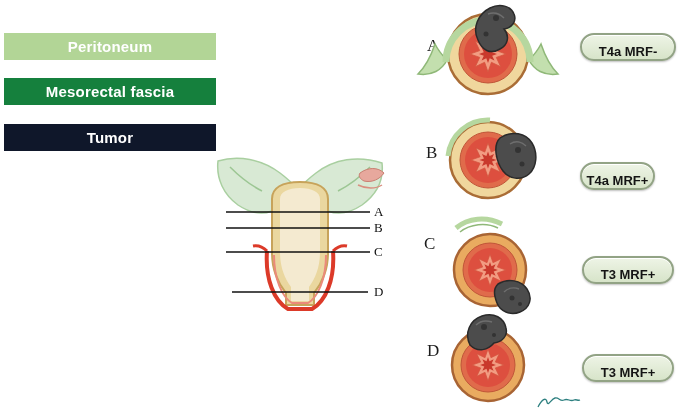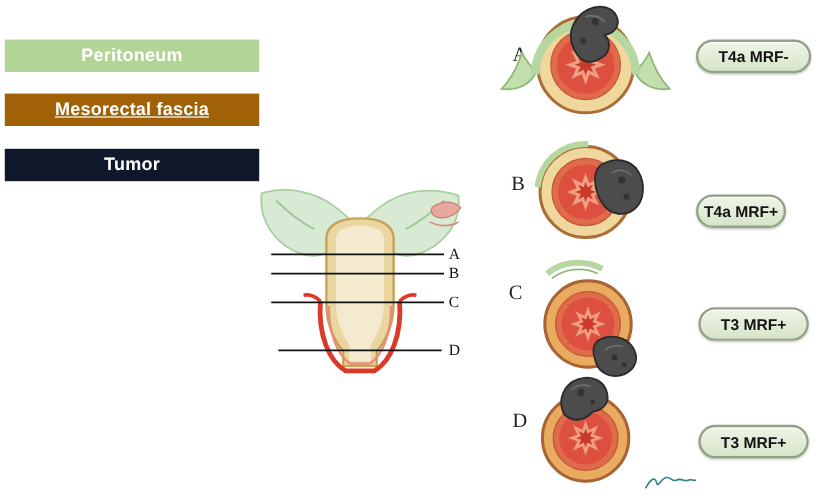--- a/index.html
+++ b/index.html
@@ -41,21 +41,21 @@
   }
   #letter-a { left: 427px; top: 36px; }
   #letter-b { left: 426px; top: 143px; }
   #letter-c { left: 424px; top: 234px; }
   #letter-d { left: 427px; top: 341px; }
 
   .badge {
     position: absolute;
     height: 28px;
     display: flex;
-    align-items: center;
+    align-items: flex-end;
     justify-content: center;
     border: 2px solid #92a385;
     border-radius: 14px;
     background: linear-gradient(#eef4e6, #d7e4c9);
     font-weight: bold;
     font-size: 13px;
     color: #141414;
     box-shadow: 0 1px 2px rgba(0,0,0,0.25), inset 0 1px 0 #ffffff;
   }
   #badge-a { left: 580px; top: 33px;  width: 96px; }
@@ -64,21 +64,21 @@
   #badge-d { left: 582px; top: 354px; width: 92px; }
 </style>
 </head>
 <body>
 
 <div class="canvas">
 
   <div class="legend-item" id="legend-peritoneum" style="background: rgb(178, 213, 150);">
     <span>Peritoneum</span>
   </div>
-  <div class="legend-item" id="legend-fascia" style="background: #a16207; text-decoration: underline;">
+  <div class="legend-item" id="legend-fascia" style="background: #15803d;">
     <span>Mesorectal fascia</span>
   </div>
   <div class="legend-item" id="legend-tumor" style="background: #0f172a; align-items: center;">
     <span>Tumor</span>
   </div>
 
   <svg class="coronal-svg" width="180" height="175" viewBox="0 0 180 175">
 
     <path d="M8,6 C28,0 52,4 70,18 C78,24 84,30 88,34 C92,30 98,24 106,18 C124,4 148,0 172,8 C174,26 166,40 152,50 C140,58 128,60 118,56 L116,50 C110,44 104,42 90,42 C76,42 70,44 64,50 L62,56 C52,60 40,58 28,50 C14,40 6,24 8,6 Z" fill="#d8e9d4" stroke="#a9cfa0" stroke-width="1.5"></path>
     <path d="M20,12 C30,22 40,30 52,36" fill="none" stroke="#9cc693" stroke-width="1.5"></path>

